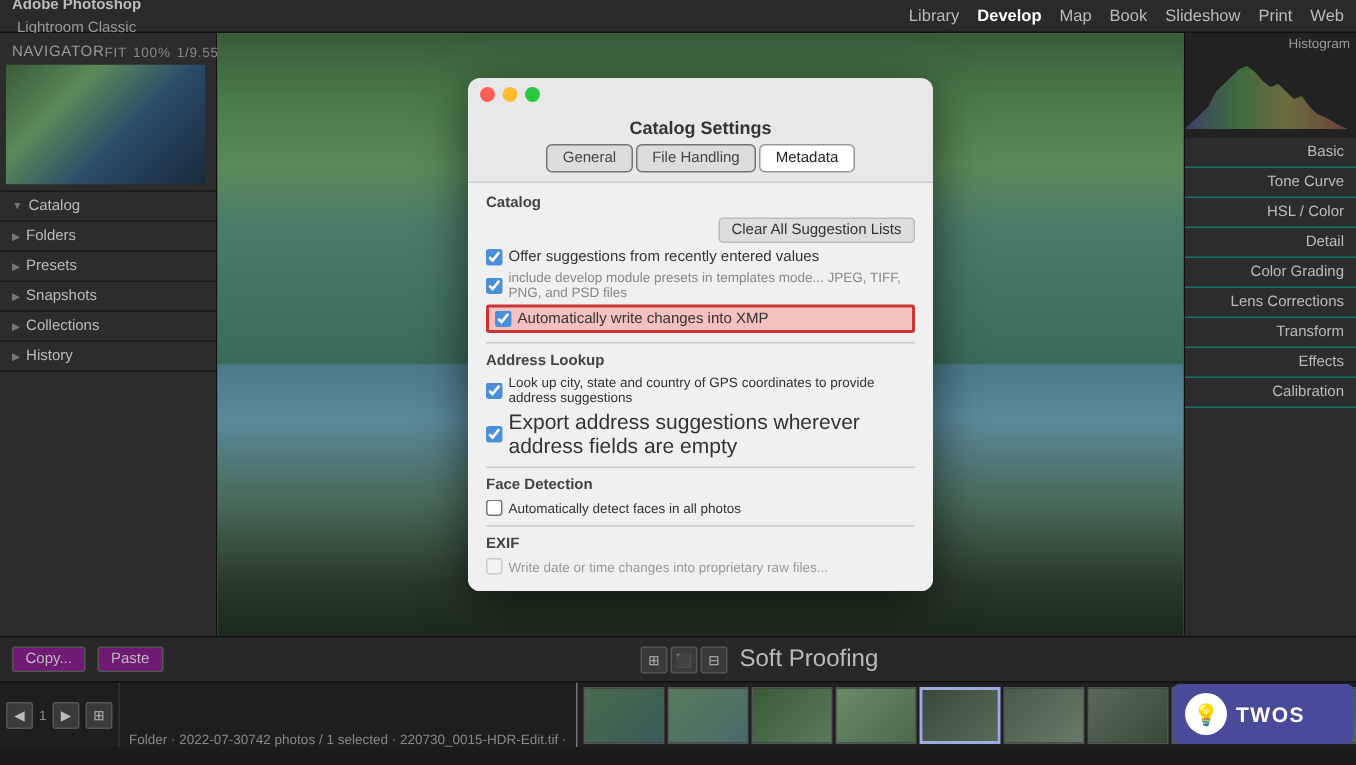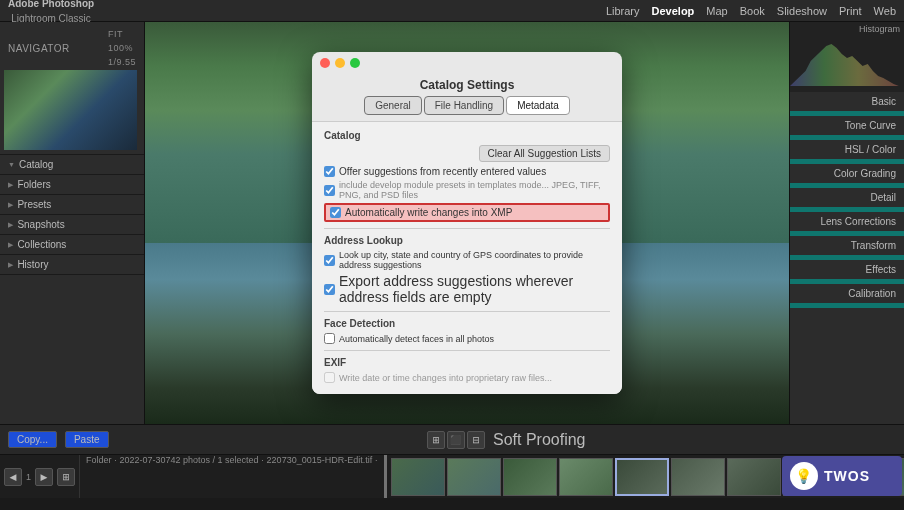--- a/index.html
+++ b/index.html
@@ -77,21 +77,20 @@
       padding: 3px 4px;
       display: flex;
       align-items: center;
       justify-content: space-between;
     }
     .nav-zoom {
       display: flex;
       gap: 4px;
       font-size: 9px;
       color: #888;
-      flex-direction: column;
     }
     .nav-thumbnail {
       width: 133px;
       height: 80px;
       background: #444;
       overflow: hidden;
       position: relative;
     }
     .nav-thumb-img {
       width: 100%;
@@ -159,37 +158,37 @@
       position: relative;
     }
     .right-panel-items {
       flex: 1;
       overflow: hidden;
     }
     .right-panel-item {
       padding: 4px 8px;
       font-size: 10px;
       color: #bbb;
-      border-bottom: 5px solid #0f766e;
+      border-bottom: 1px solid #0f766e;
       cursor: pointer;
       text-align: right;
     }
 
     
     .bottom-toolbar {
       height: 30px;
       background: #282828;
       border-top: 1px solid #111;
       display: flex;
       align-items: center;
       padding: 0 8px;
       gap: 8px;
     }
     .toolbar-btn {
-      background: #1d4ed8;
+      background: #701a75;
       border: 1px solid #555;
       color: #bbb;
       font-size: 10px;
       padding: 2px 8px;
       border-radius: 2px;
       cursor: pointer;
     }
     .toolbar-icon-btn {
       width: 18px;
       height: 18px;
@@ -221,24 +220,24 @@
       justify-content: center;
       gap: 4px;
       padding: 0 4px;
       border-right: 1px solid #333;
       height: 100%;
     }
     .filmstrip-info {
       padding: 0 6px;
       font-size: 9px;
       color: #888;
-      border-right: 3px solid #737373;
+      border-right: 1px solid #737373;
       height: 100%;
       display: flex;
-      align-items: flex-start;
+      align-items: flex-end;
       white-space: nowrap;
     }
     .filmstrip-thumbs {
       display: flex;
       gap: 2px;
       padding: 2px 4px;
       overflow: hidden;
       flex: 1;
     }
     .thumb-item {
@@ -550,22 +549,22 @@
             </linearGradient>
           </defs>
           <polygon points="0,50 5,45 10,40 15,35 20,25 25,20 30,15 35,10 40,8 45,12 50,18 55,22 60,20 65,25 70,30 75,28 80,35 85,40 90,42 95,45 100,48 105,50 110,50" fill="url(#histGrad)" stroke="none"></polygon>
         </svg>
       </div>
     </div>
     <div class="right-panel-items">
       <div class="right-panel-item">Basic</div>
       <div class="right-panel-item">Tone Curve</div>
       <div class="right-panel-item">HSL / Color</div>
+      <div class="right-panel-item">Detail</div>
       <div class="right-panel-item">Color Grading</div>
-      <div class="right-panel-item">Detail</div>
       <div class="right-panel-item">Lens Corrections</div>
       <div class="right-panel-item">Transform</div>
       <div class="right-panel-item">Effects</div>
       <div class="right-panel-item">Calibration</div>
     </div>
   </div>
 </div>
 
 <div class="bottom-toolbar">
   <button class="toolbar-btn">Copy...</button>

